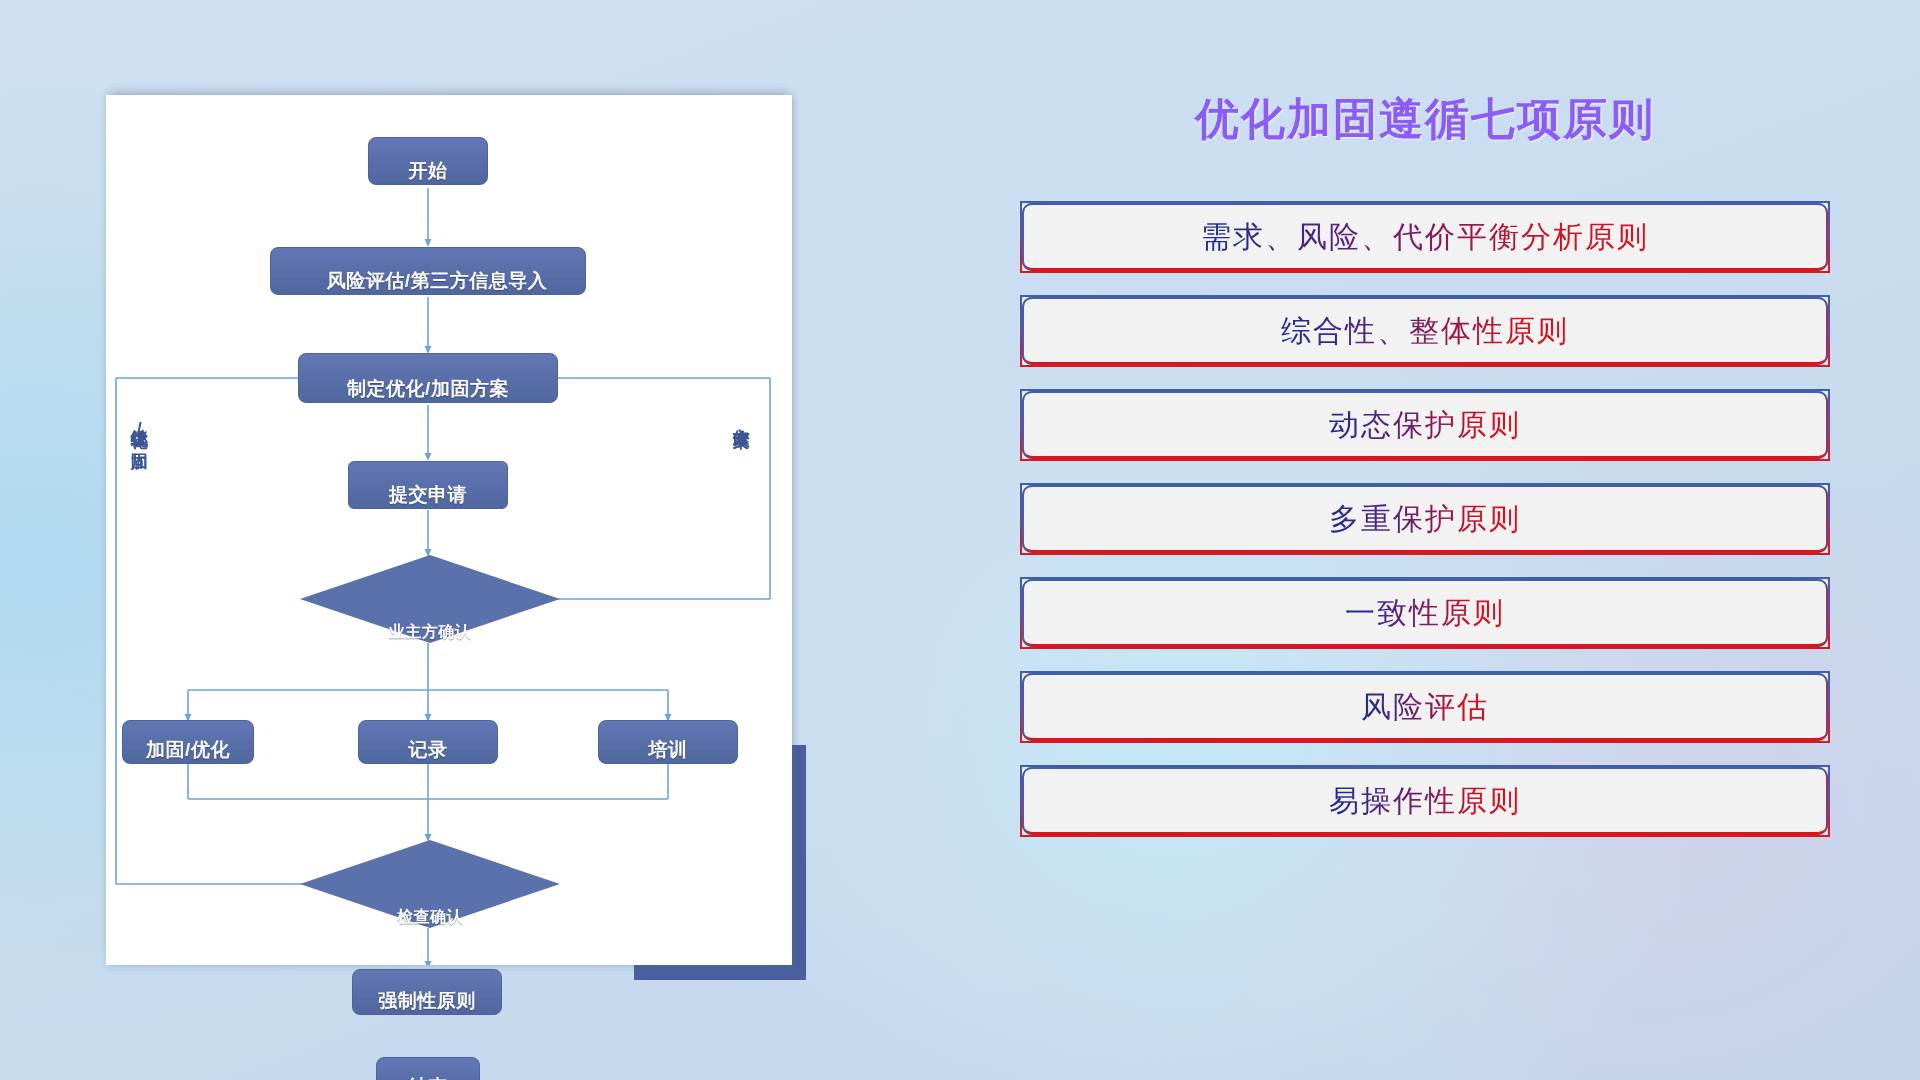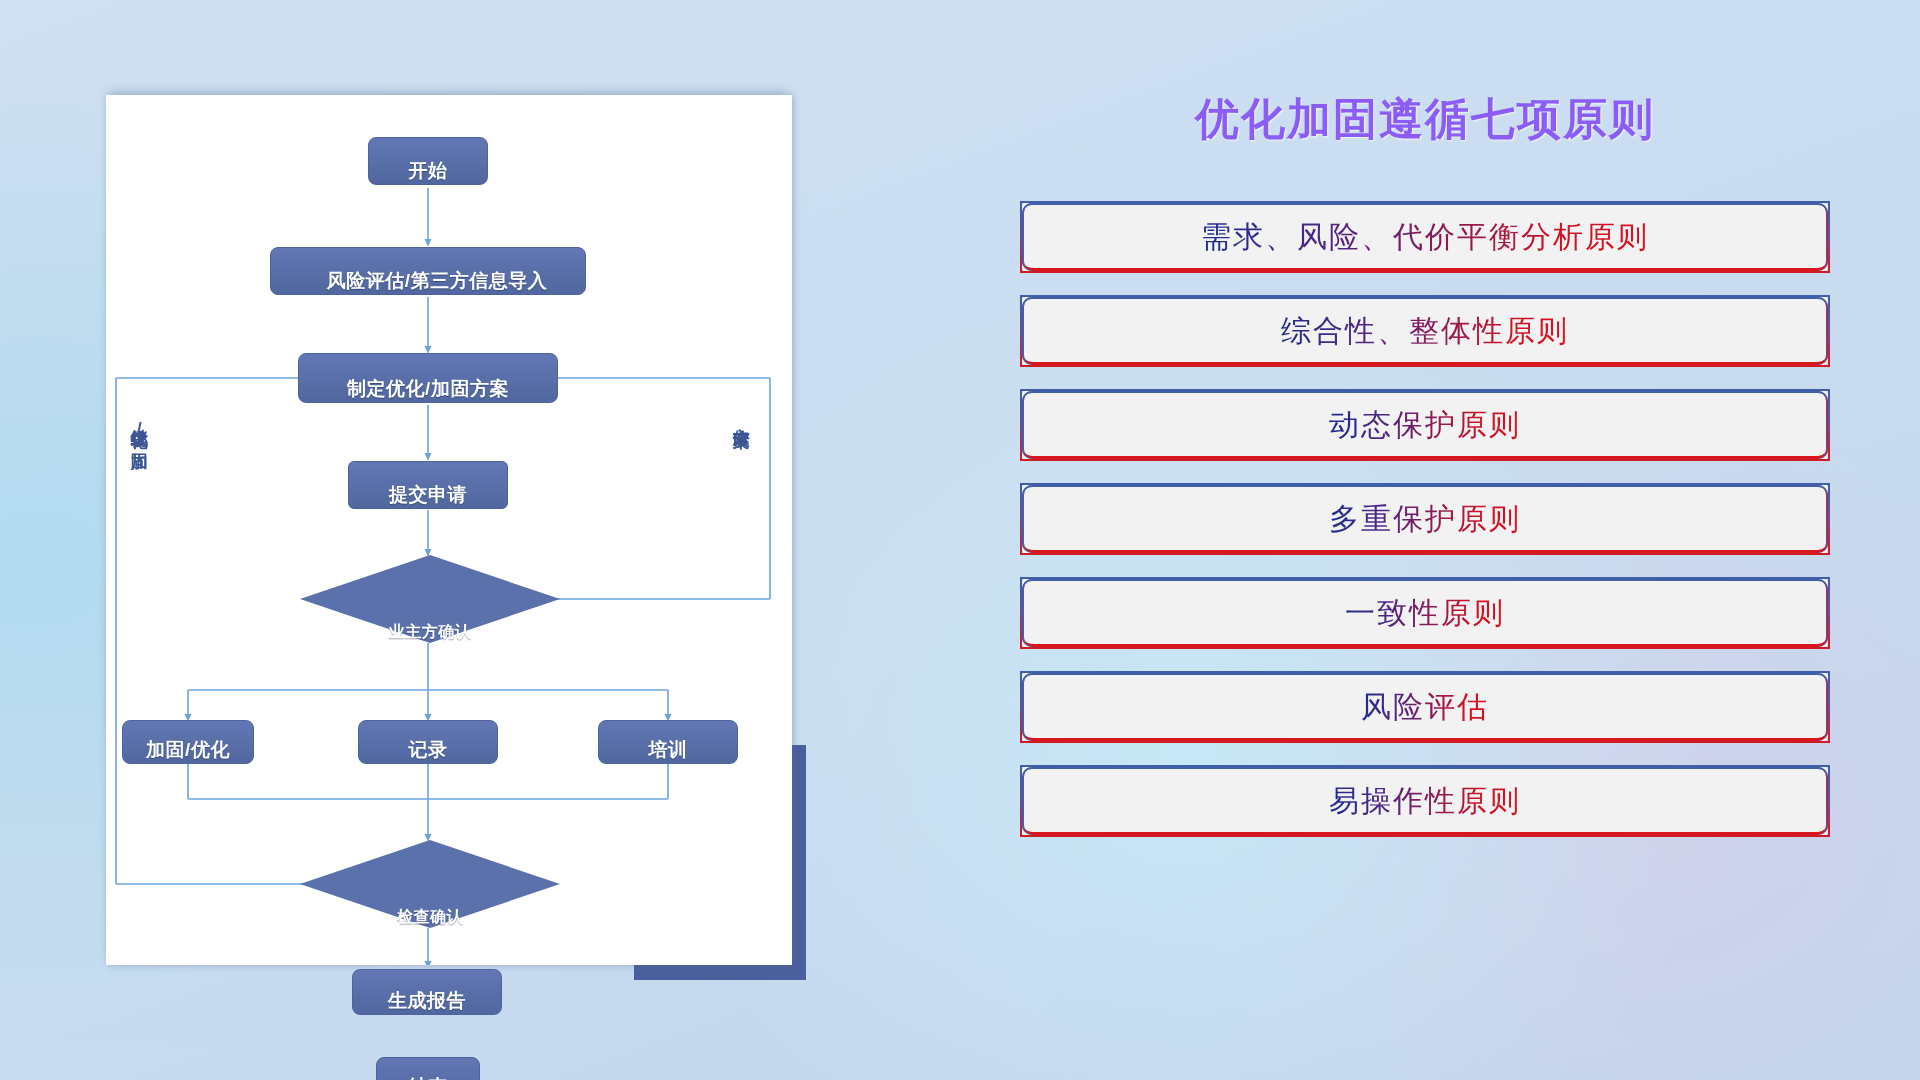--- a/index.html
+++ b/index.html
@@ -242,21 +242,21 @@
   <div class="node rect" style="left:492px; top:625px; width:140px; height:44px;">
     <span>培训</span>
   </div>
 
   <div class="node diamond" style="left:194px; top:745px; width:260px; height:88px;">
     <span class="dia-shape"></span>
     <span class="dia-label">检查确认</span>
   </div>
 
   <div class="node rect" style="left:246px; top:874px; width:150px; height:46px;">
-    <span>生成报告</span>
+    <span>强制性原则</span>
   </div>
 
   <div class="node rect" style="left:270px; top:962px; width:104px; height:44px;">
     <span>结束</span>
   </div>
 
   <div class="vlabel" style="left:24px; top:320px;">继续优化/加固</div>
 
   <div class="vlabel" style="left:626px; top:320px;">方案修改</div>
 

